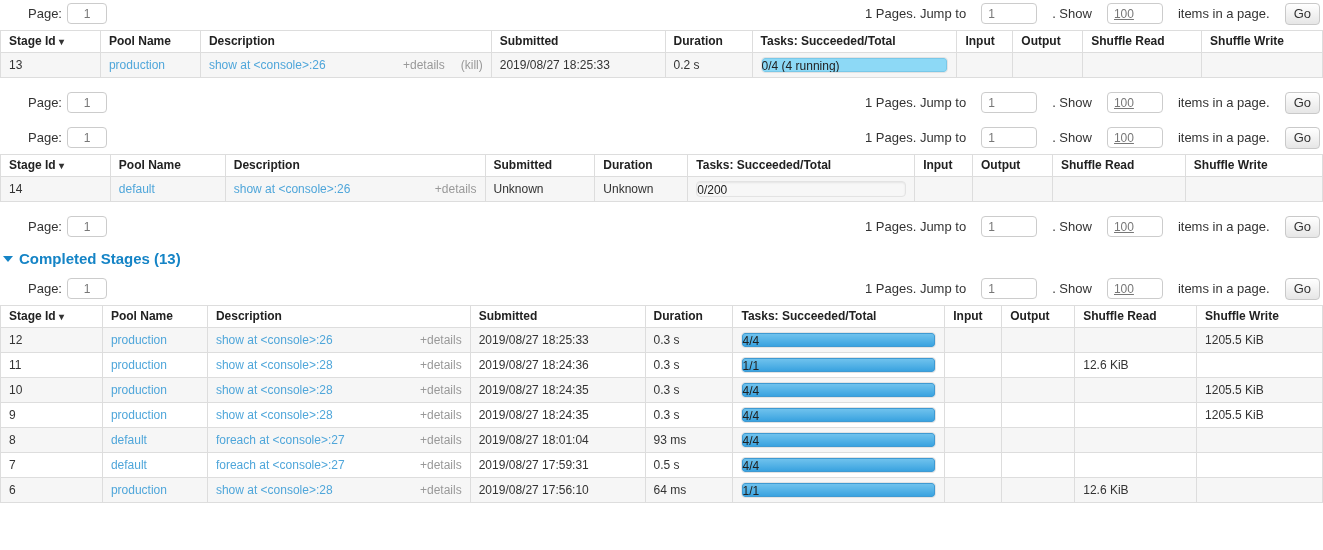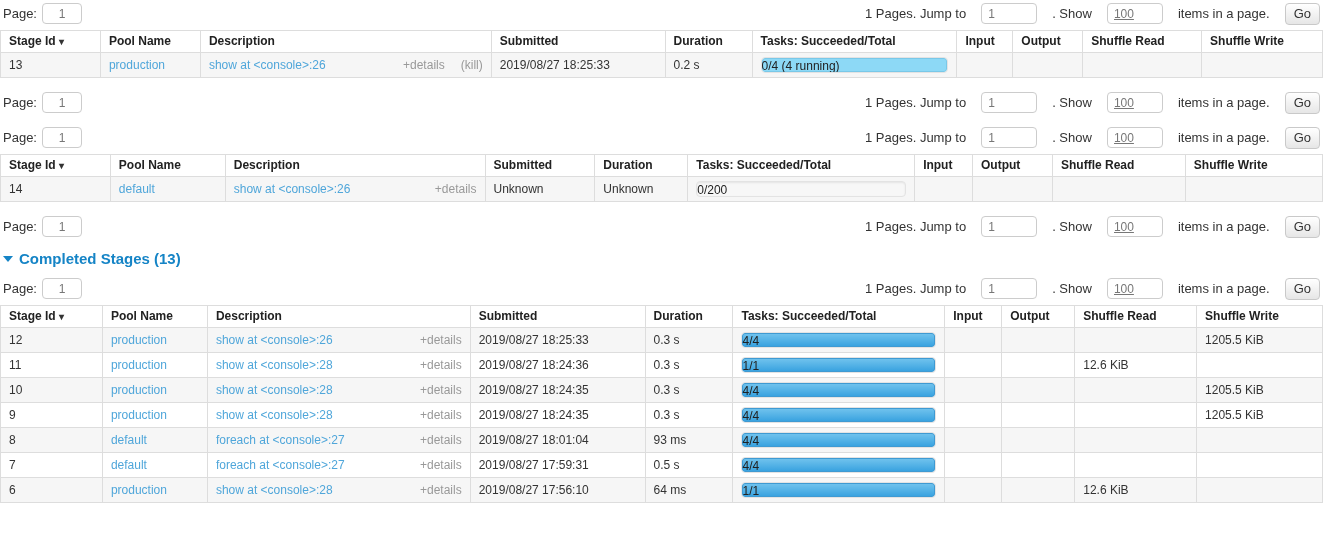--- a/index.html
+++ b/index.html
@@ -30,21 +30,21 @@
   }
   .pagrow {
     display: flex;
     justify-content: space-between;
     align-items: center;
     padding: 0 3px;
     margin-bottom: 5px;
     height: 23px;
   }
   .pagrow.bottom { margin-top: 13px; margin-bottom: 0; }
-  .pag-left, .pag-right { display: flex; align-items: center; gap: 5px; font-size: 13px; color: #333; }
+  .pag-left, .pag-right { display: flex; align-items: center; gap: 5px; font-size: 13px; color: #333; margin-left: 25px; }
   .pag-right { gap: 15px; }
   input.pg {
     height: 21px;
     border: 1px solid #cccccc;
     border-radius: 4px;
     font-family: "Liberation Sans", sans-serif;
     font-size: 12px;
     color: #777777;
     padding: 0 6px;
     background: #ffffff;

